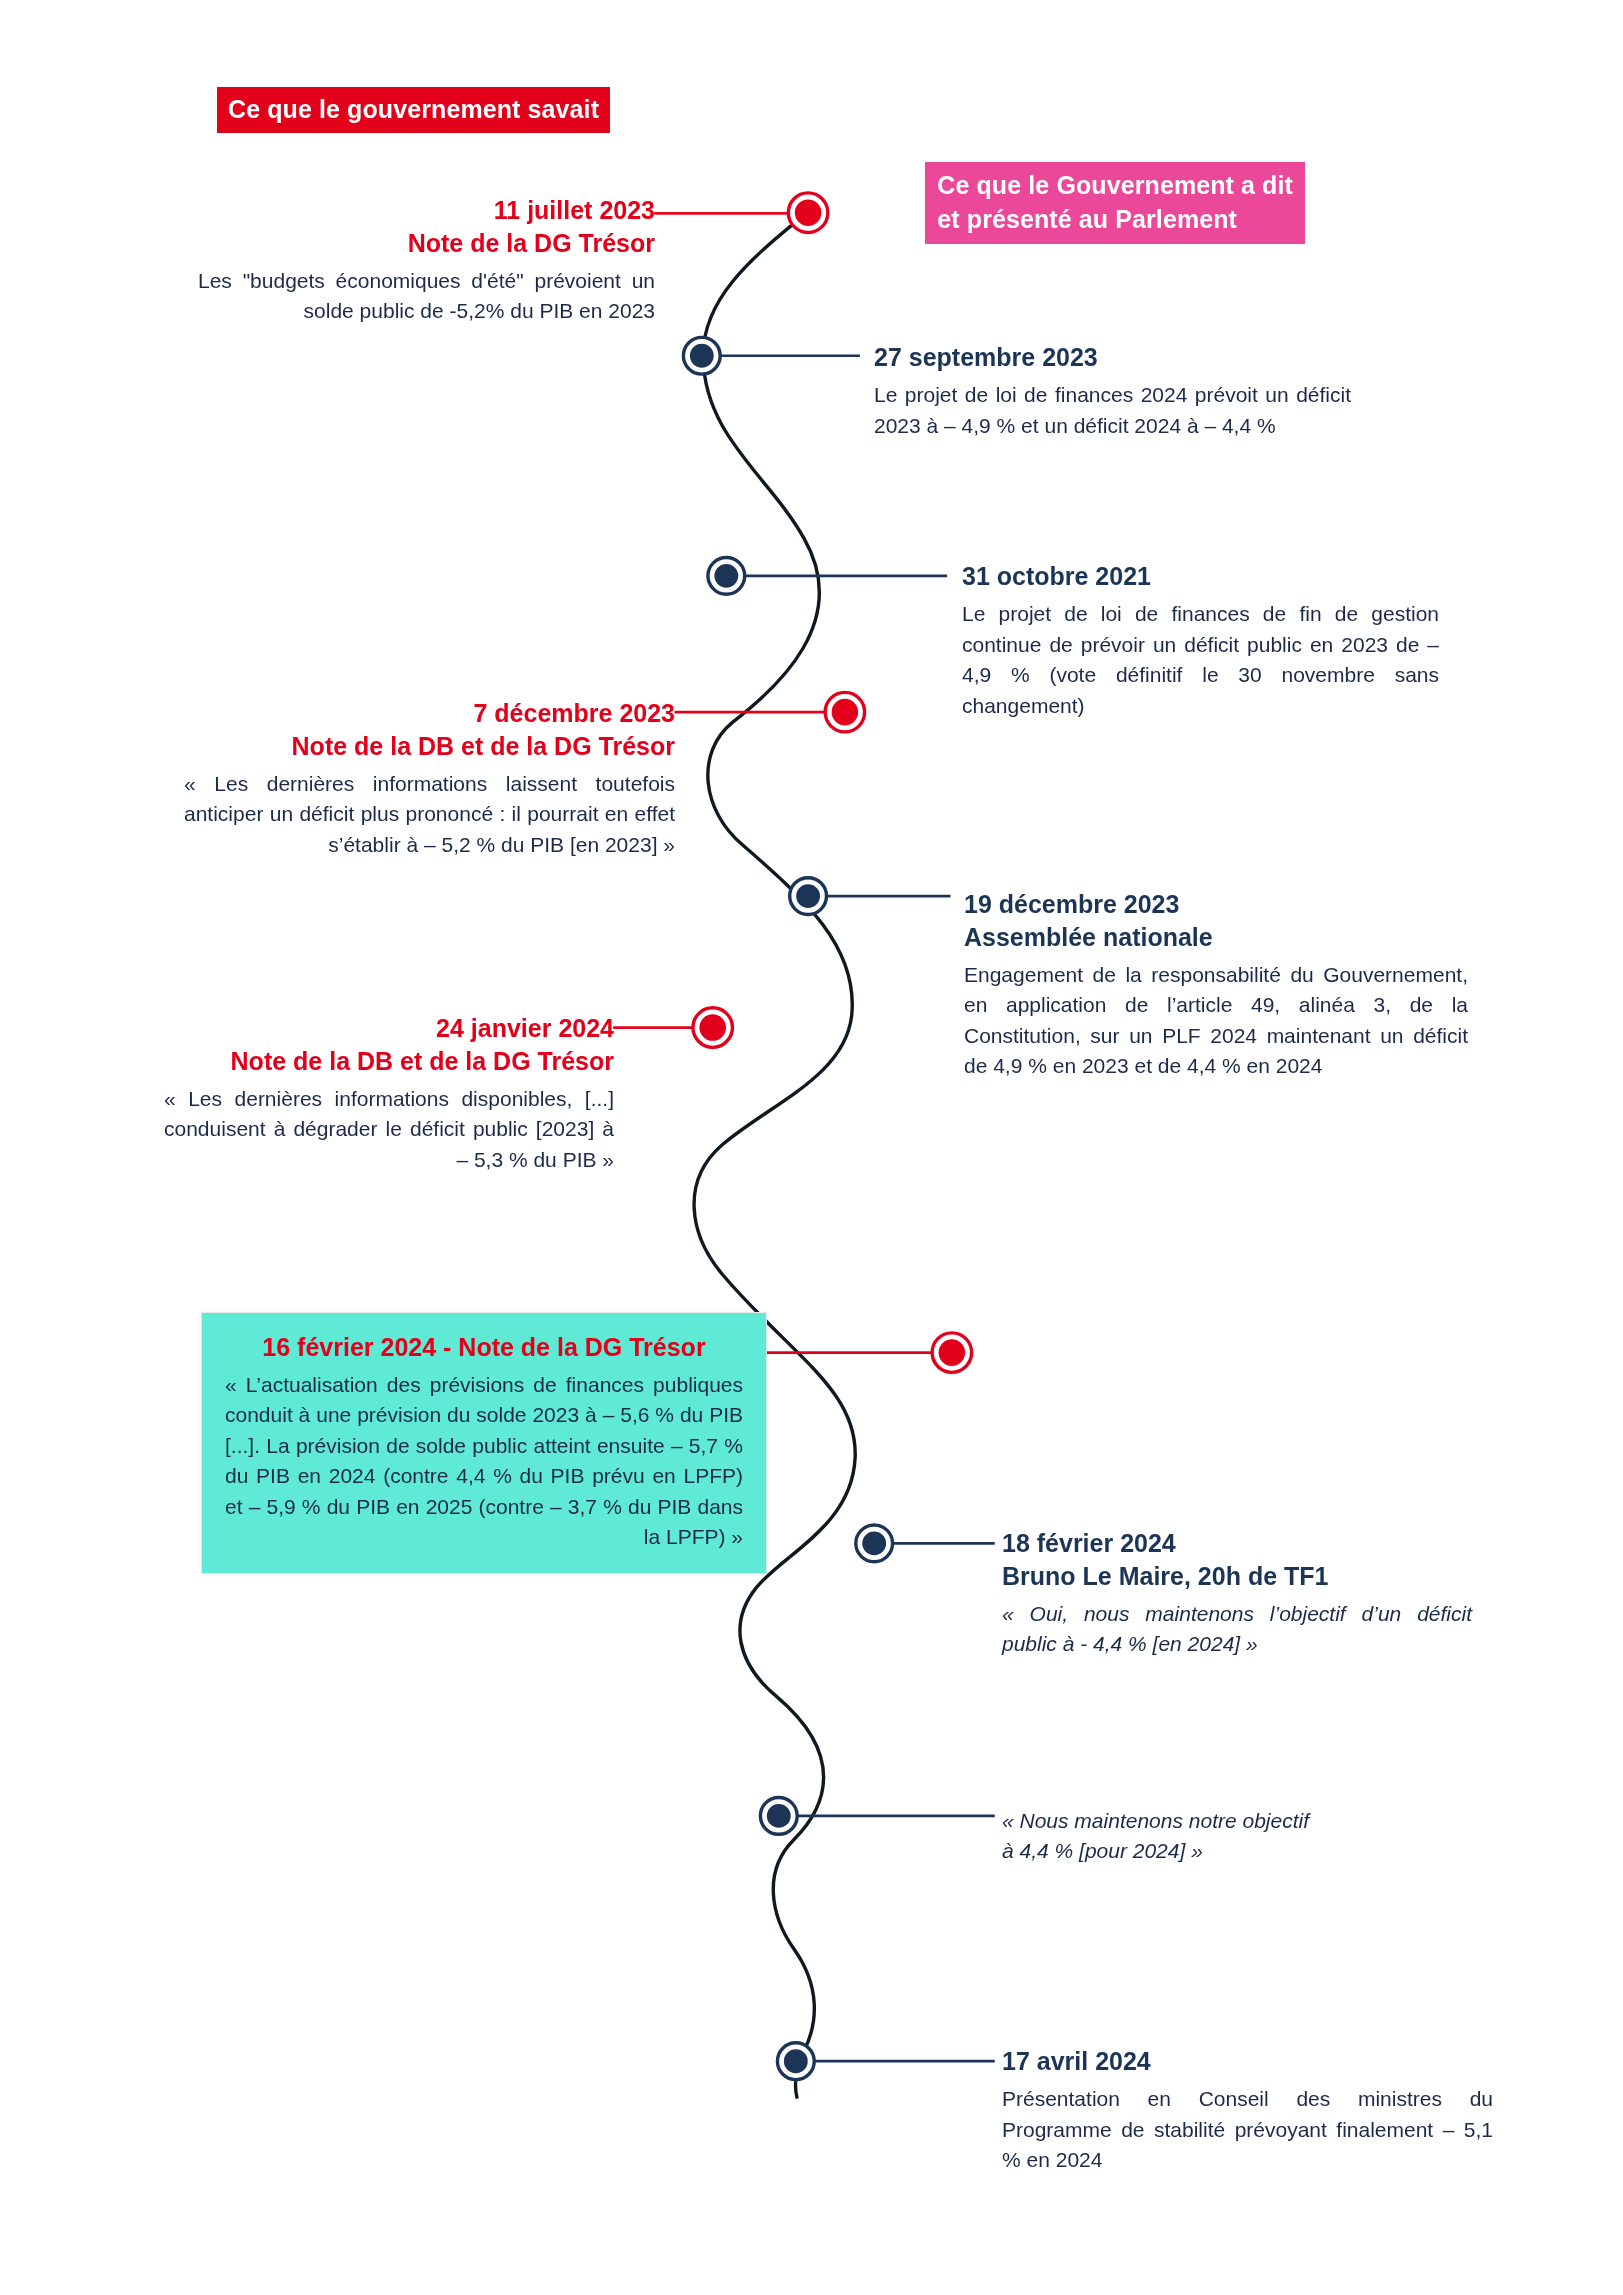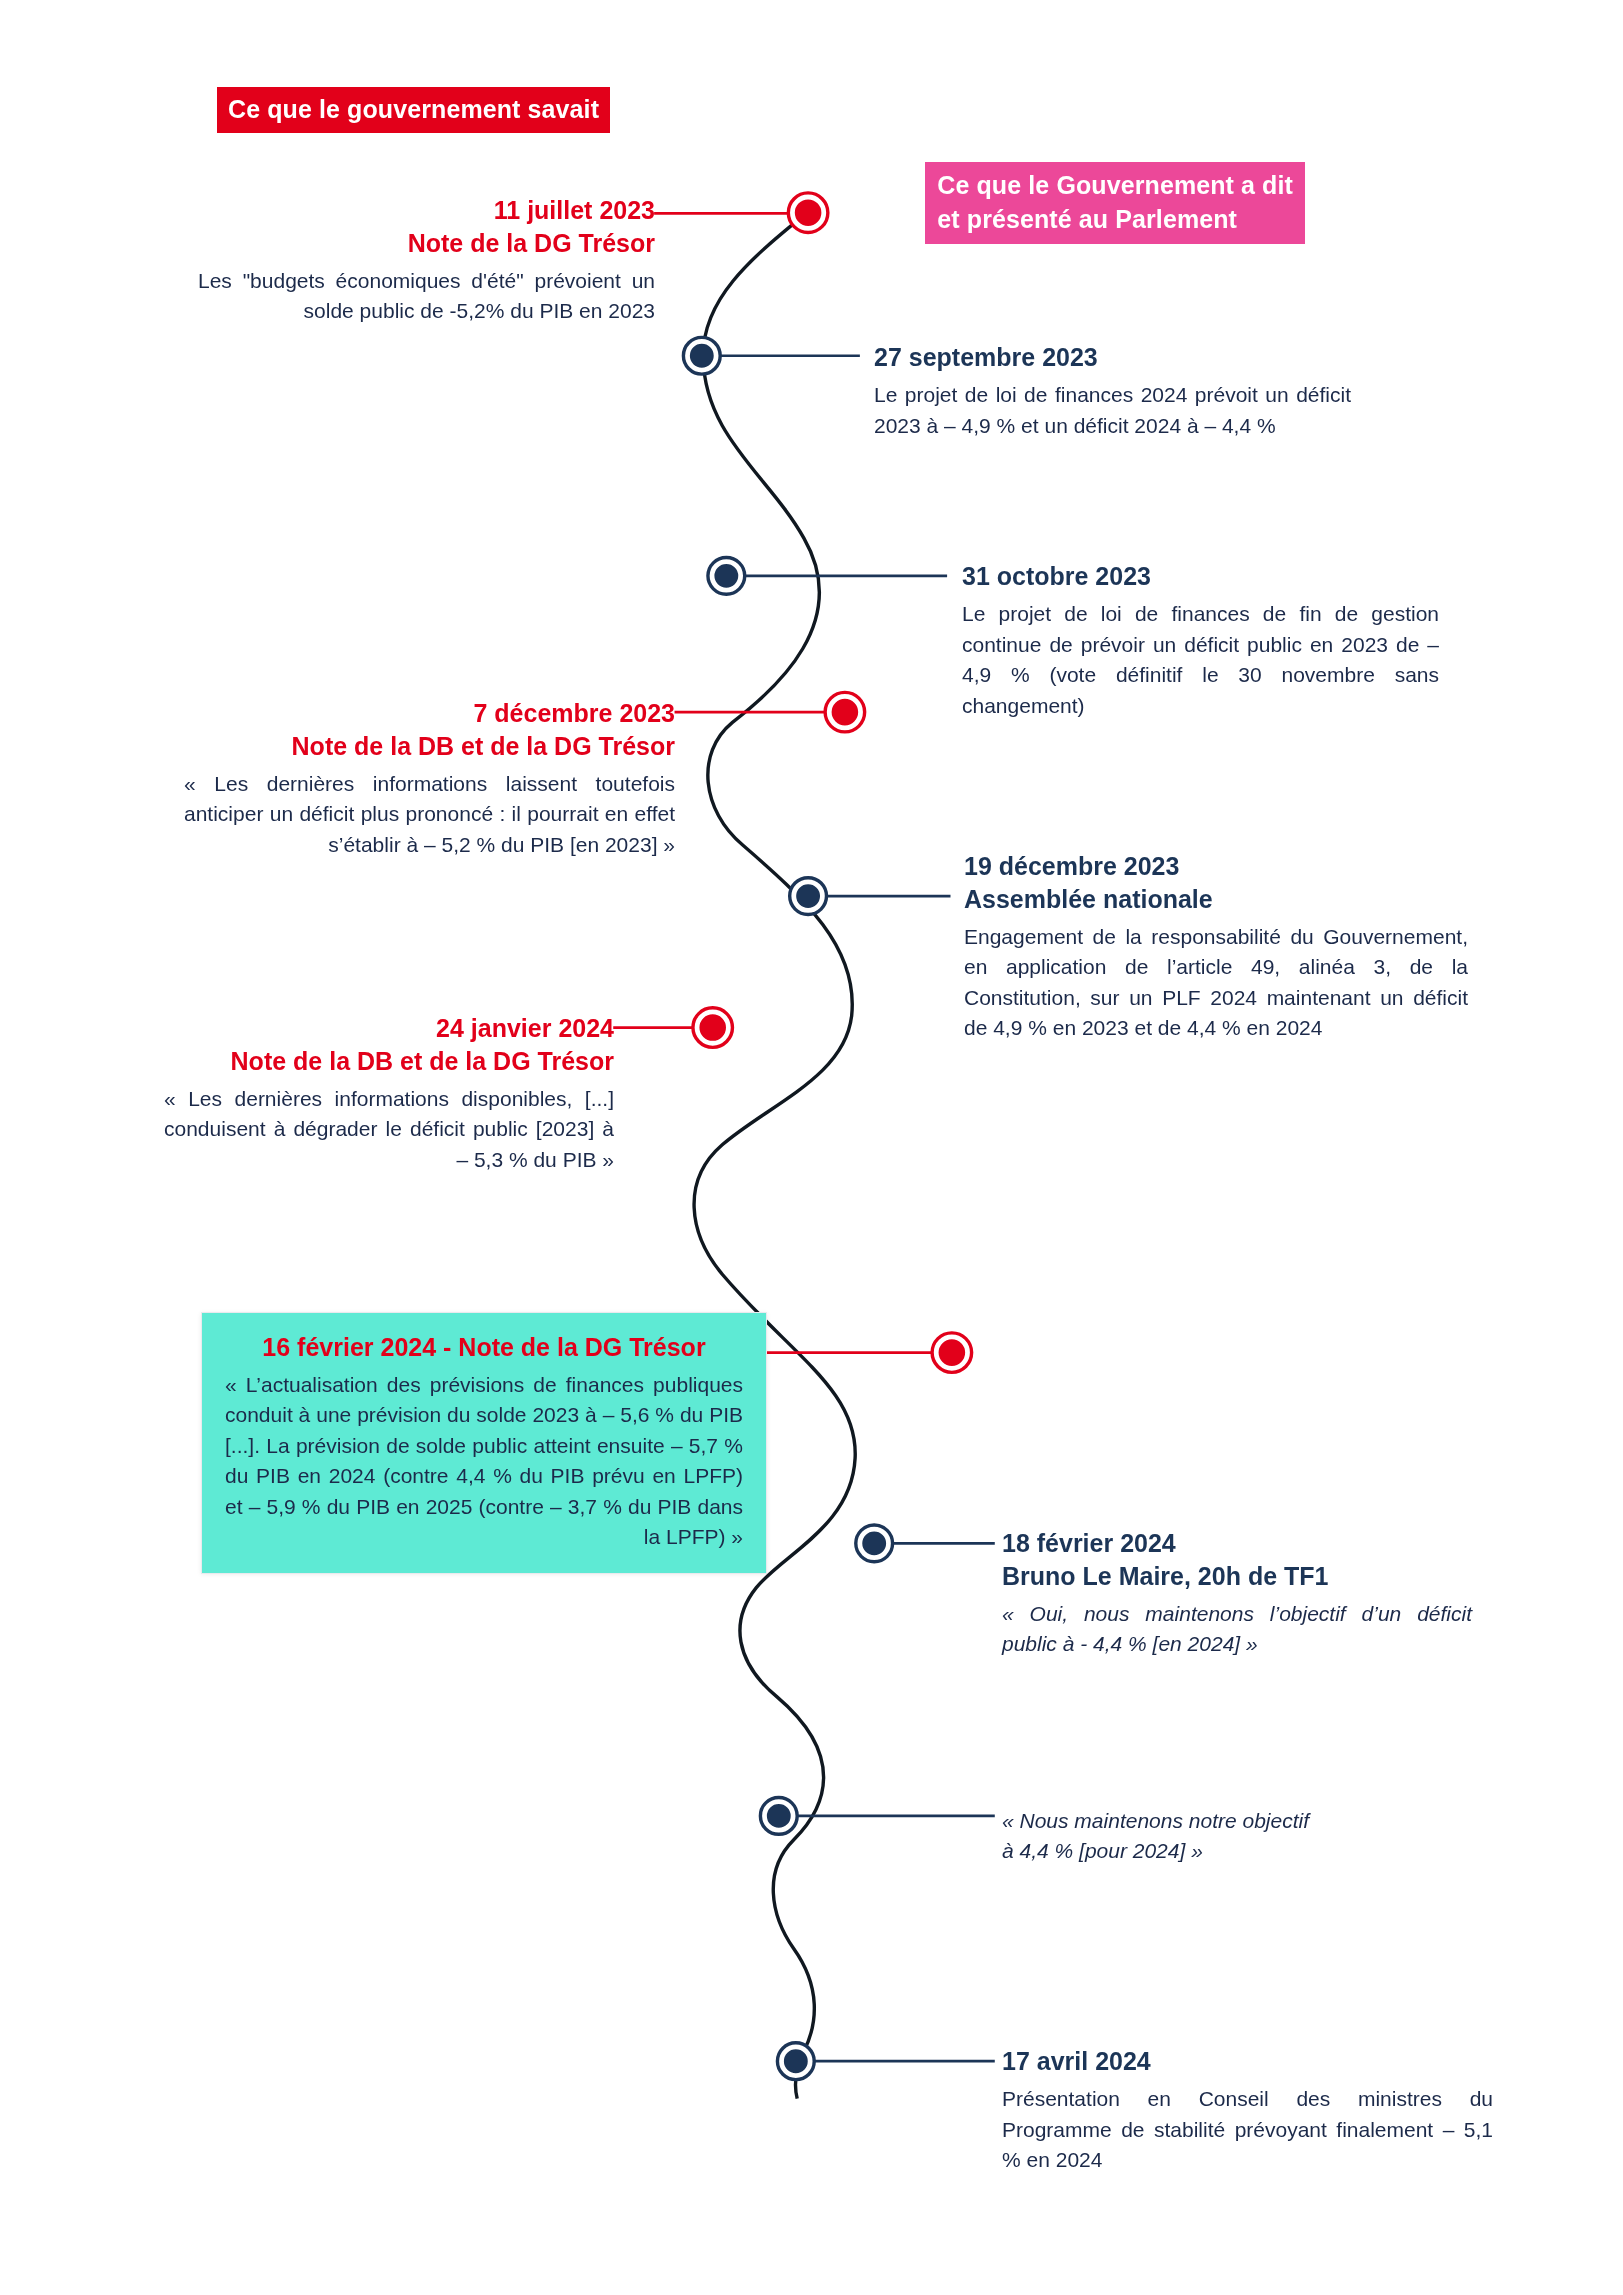--- a/index.html
+++ b/index.html
@@ -157,30 +157,30 @@
     <div class="ttl">11 juillet 2023<br>Note de la DG Trésor</div>
     <div class="body">Les "budgets économiques d'été" prévoient un solde public de -5,2% du PIB en 2023</div>
   </div>
 
   <div class="ev right navy" style="left:874px; top:341px; width:477px;">
     <div class="ttl">27 septembre 2023</div>
     <div class="body">Le projet de loi de finances 2024 prévoit un déficit 2023 à – 4,9 % et un déficit 2024 à – 4,4 %</div>
   </div>
 
   <div class="ev right navy" style="left:962px; top:560px; width:477px;">
-    <div class="ttl">31 octobre 2023</div>
+    <div class="ttl">31 octobre 2021</div>
     <div class="body">Le projet de loi de finances de fin de gestion continue de prévoir un déficit public en 2023 de – 4,9 % (vote définitif le 30 novembre sans changement)</div>
   </div>
 
   <div class="ev left red" style="left:184px; top:697px; width:491px;">
     <div class="ttl">7 décembre 2023<br>Note de la DB et de la DG Trésor</div>
     <div class="body">« Les dernières informations laissent toutefois anticiper un déficit plus prononcé : il pourrait en effet s’établir à – 5,2 % du PIB [en 2023] »</div>
   </div>
 
-  <div class="ev right navy" style="left:964px; top:850px; width:504px;">
+  <div class="ev right navy" style="left:964px; top:888px; width:504px;">
     <div class="ttl">19 décembre 2023<br>Assemblée nationale</div>
     <div class="body">Engagement de la responsabilité du Gouvernement, en application de l’article 49, alinéa 3, de la Constitution, sur un PLF 2024 maintenant un déficit de 4,9 % en 2023 et de 4,4 % en 2024</div>
   </div>
 
   <div class="ev left red" style="left:164px; top:1012px; width:450px;">
     <div class="ttl">24 janvier 2024<br>Note de la DB et de la DG Trésor</div>
     <div class="body">« Les dernières informations disponibles, [...] conduisent à dégrader le déficit public [2023] à – 5,3 % du PIB »</div>
   </div>
 
   <div class="ev boxed red" style="left:201px; top:1312px; width:566px;">

